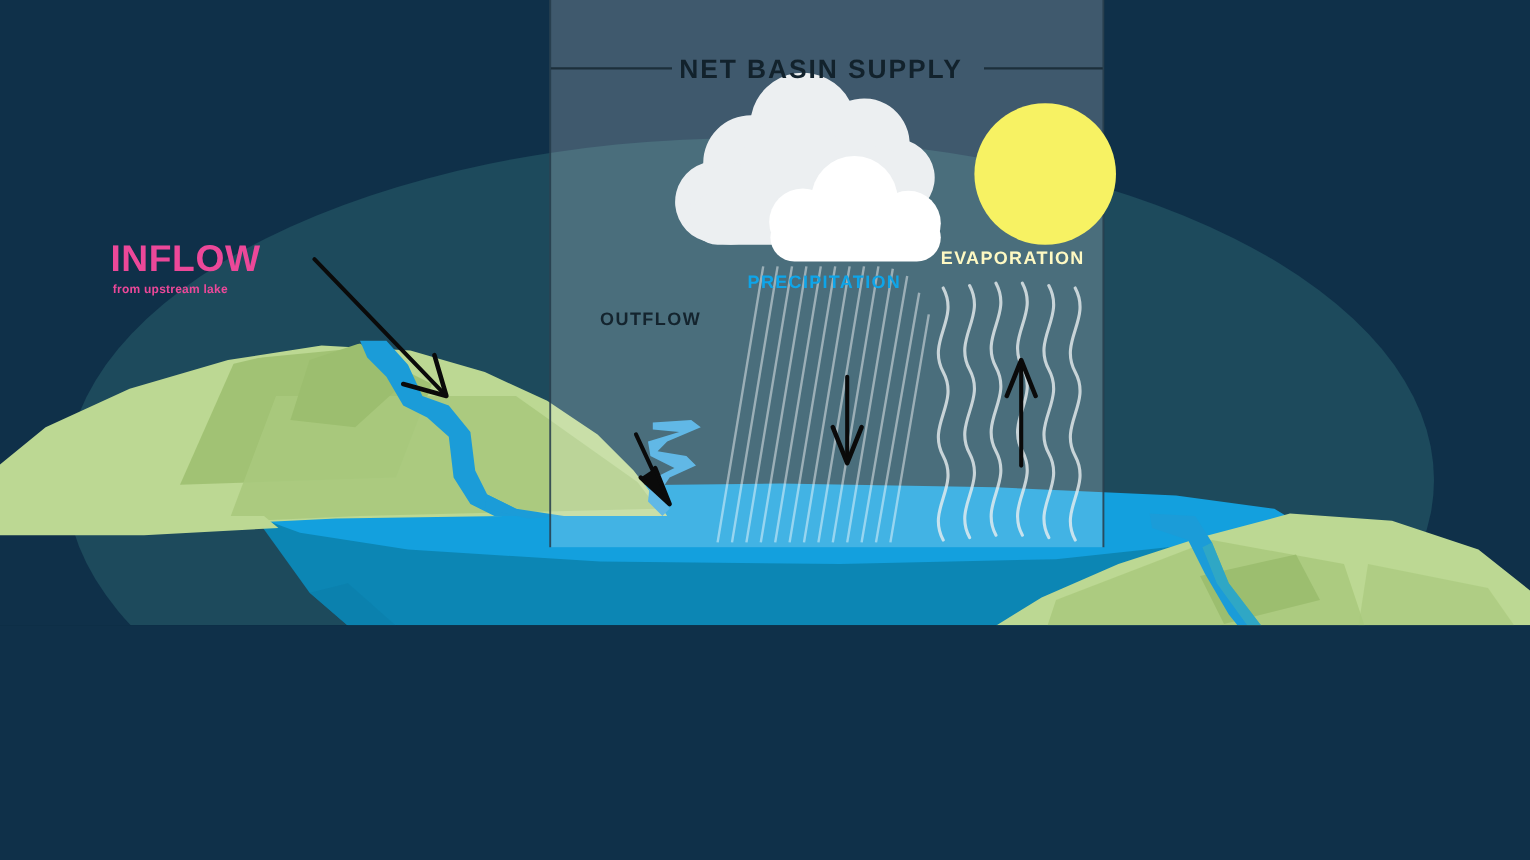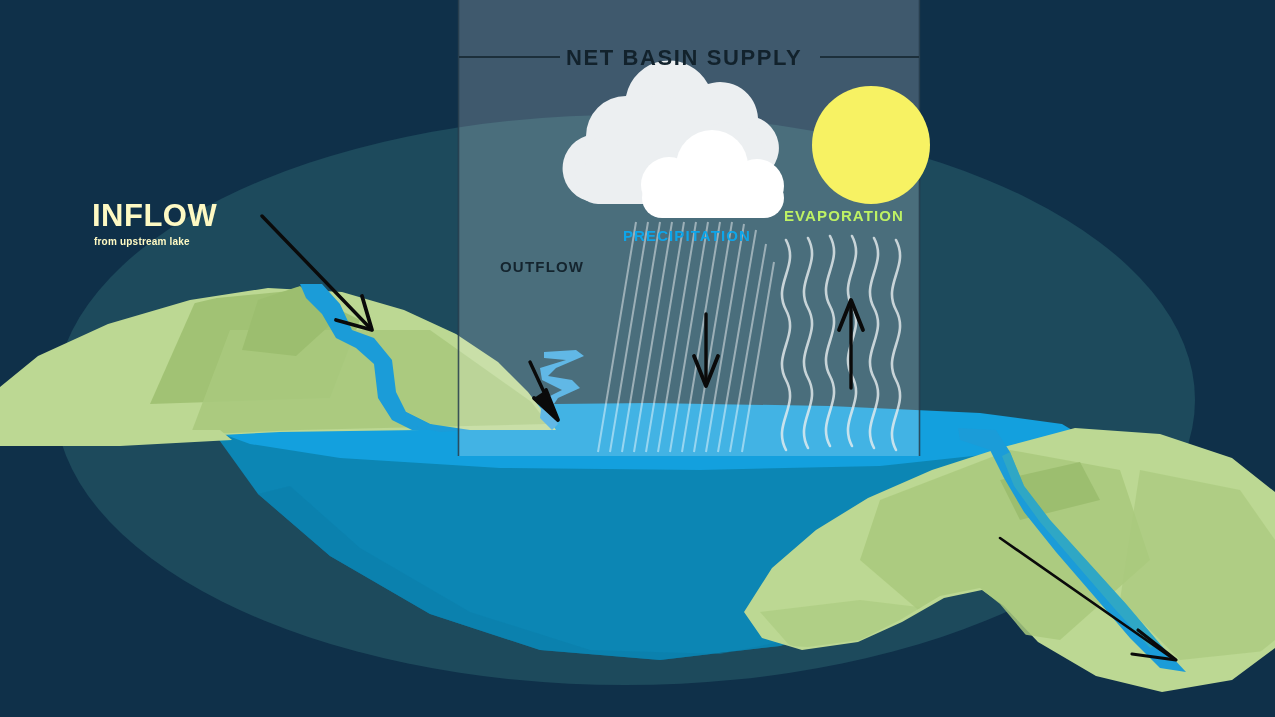--- a/index.html
+++ b/index.html
@@ -7,34 +7,34 @@
     margin: 0;
     padding: 0;
     background: #0f3049;
   }
   body {
     font-family: "Liberation Sans", sans-serif;
   }
   #stage {
     position: relative;
     width: 1275px;
-    height: 717px;
+    height: 521px;
     overflow: hidden;
     background: #0f3049;
   }
   #stage svg.layer {
     position: absolute;
     left: 0;
     top: 0;
     width: 1275px;
     height: 717px;
   }
   .lbl {
     position: absolute;
-    color: #fef9c3;
+    color: #ec4899;
     white-space: nowrap;
     font-family: "Liberation Sans", sans-serif;
   }
   #label-inflow {
     left: 92px;
     top: 198px;
     font-size: 31px;
     font-weight: 700;
     letter-spacing: 0.5px;
   }
@@ -75,21 +75,21 @@
     font-weight: 700;
     letter-spacing: 1.1px;
     color: #0ea5e9;
   }
   #label-evaporation {
     left: 784px;
     top: 207px;
     font-size: 15px;
     font-weight: 700;
     letter-spacing: 1.1px;
-    color: #bef264;
+    color: #fef9c3;
   }
 </style>
 </head>
 <body>
 
 <div id="stage">
 
   <svg class="layer" viewBox="0 0 1275 717" xmlns="http://www.w3.org/2000/svg">
     <defs>
       <clipPath id="stageClip">

